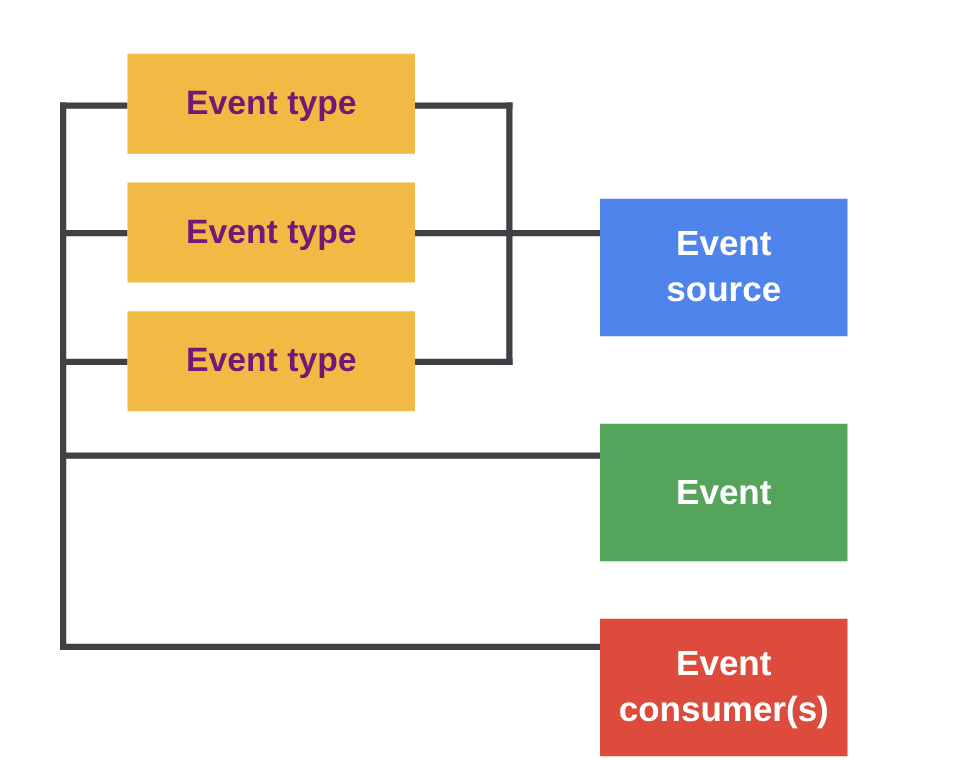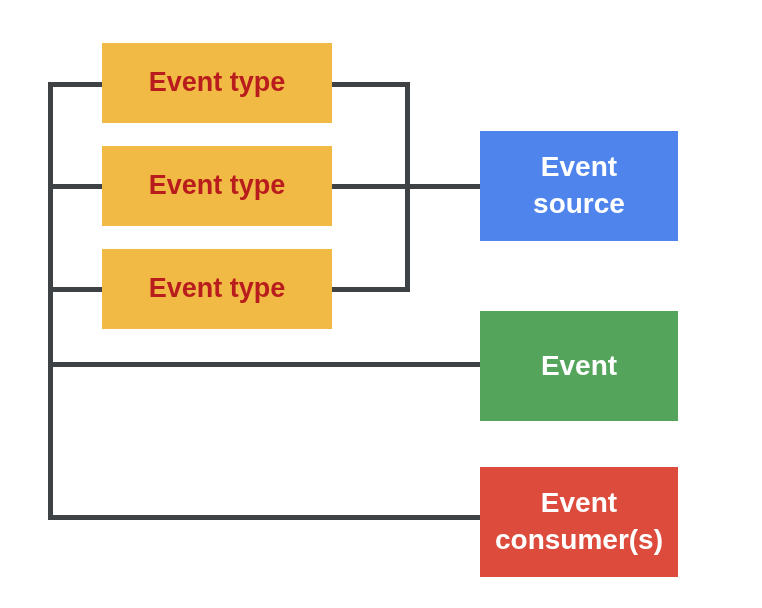--- a/index.html
+++ b/index.html
@@ -43,33 +43,34 @@
   }
   .node span {
     white-space: pre-line;
     line-height: 1.32;
   }
   .node-yellow {
     width: 230px;
     height: 80px;
     left: 102px;
     background: #F0BA44;
-    color: #b91c1c;
+    color: #701a75;
     font-size: 27px;
   }
   .y1 { top: 43px; }
   .y2 { top: 146px; }
   .y3 { top: 249px; }
 
   .node-right {
     width: 198px;
     height: 110px;
     left: 480px;
     color: #ffffff;
     font-size: 28px;
+    margin-top: 28px;
   }
   .node-blue  { top: 131px; background: #4E84EC; }
   .node-green { top: 311px; background: #55A45C; }
   .node-red   { top: 467px; background: #DC4B3C; }
 </style>
 </head>
 <body>
 
 <div class="canvas">
 

